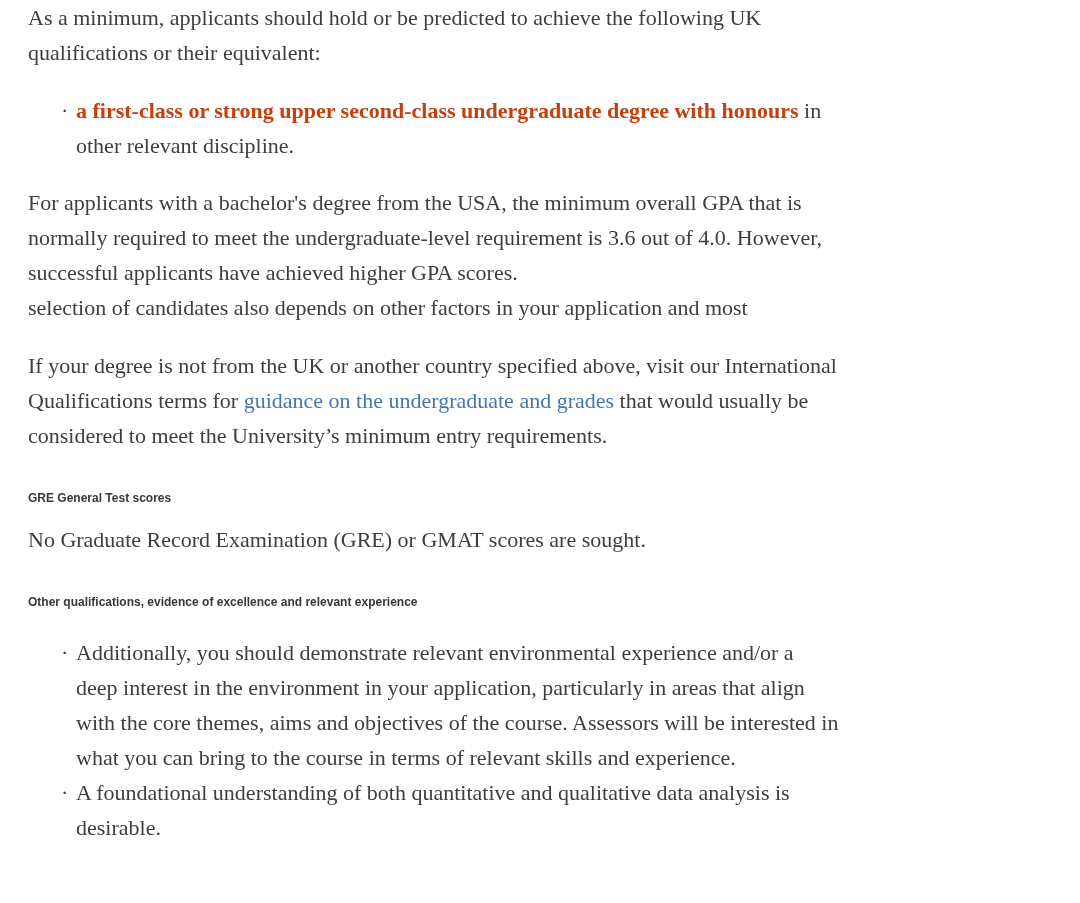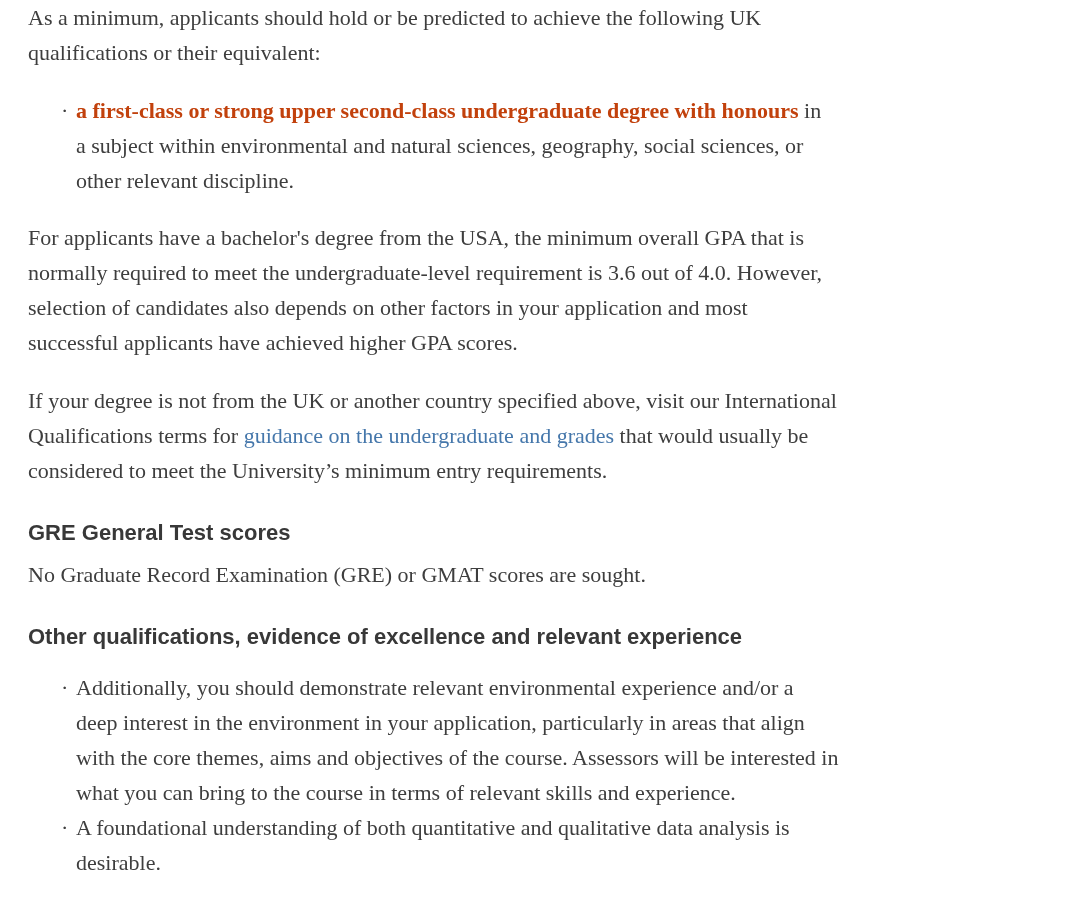--- a/index.html
+++ b/index.html
@@ -46,21 +46,21 @@
   .item-lines {
     display: block;
   }
   strong.emph {
     font-weight: bold;
     color: #c2410c;
   }
   .section-heading {
     font-family: "Liberation Sans", sans-serif;
     font-weight: 700;
-    font-size: 22px;
+    font-size: 12px;
     line-height: 24px;
     color: #383838;
     margin: 33px 0 12px 0;
   }
   .gre-para {
     margin-bottom: 23px;
   }
   .experience-list {
     margin-top: 21px;
   }
@@ -78,31 +78,30 @@
   <p class="para">
     <span class="line">As a minimum, applicants should hold or be predicted to achieve the following UK</span>
     <span class="line">qualifications or their equivalent:</span>
   </p>
 
   <ul class="bullet-list">
     <li class="bullet-item">
       <span class="bullet">·</span>
       <span class="item-lines">
         <span class="line"><strong class="emph">a first-class or strong upper second-class undergraduate degree with honours</strong><span> in</span></span>
-        <span class="line">a subject within environmental and natural sciences, geography, social sciences, or</span>
         <span class="line">other relevant discipline.</span>
       </span>
     </li>
   </ul>
 
   <p class="para">
-    <span class="line">For applicants have a bachelor's degree from the USA, the minimum overall GPA that is</span>
+    <span class="line">For applicants with a bachelor's degree from the USA, the minimum overall GPA that is</span>
     <span class="line">normally required to meet the undergraduate-level requirement is 3.6 out of 4.0. However,</span>
+    <span class="line">successful applicants have achieved higher GPA scores.</span>
     <span class="line">selection of candidates also depends on other factors in your application and most</span>
-    <span class="line">successful applicants have achieved higher GPA scores.</span>
   </p>
 
   <p class="para">
     <span class="line">If your degree is not from the UK or another country specified above, visit our International</span>
     <span class="line"><span>Qualifications terms for </span><a class="inline-link">guidance on the undergraduate and grades</a><span> that would usually be</span></span>
     <span class="line">considered to meet the University’s minimum entry requirements.</span>
   </p>
 
   <h4 class="section-heading">GRE General Test scores</h4>
 

